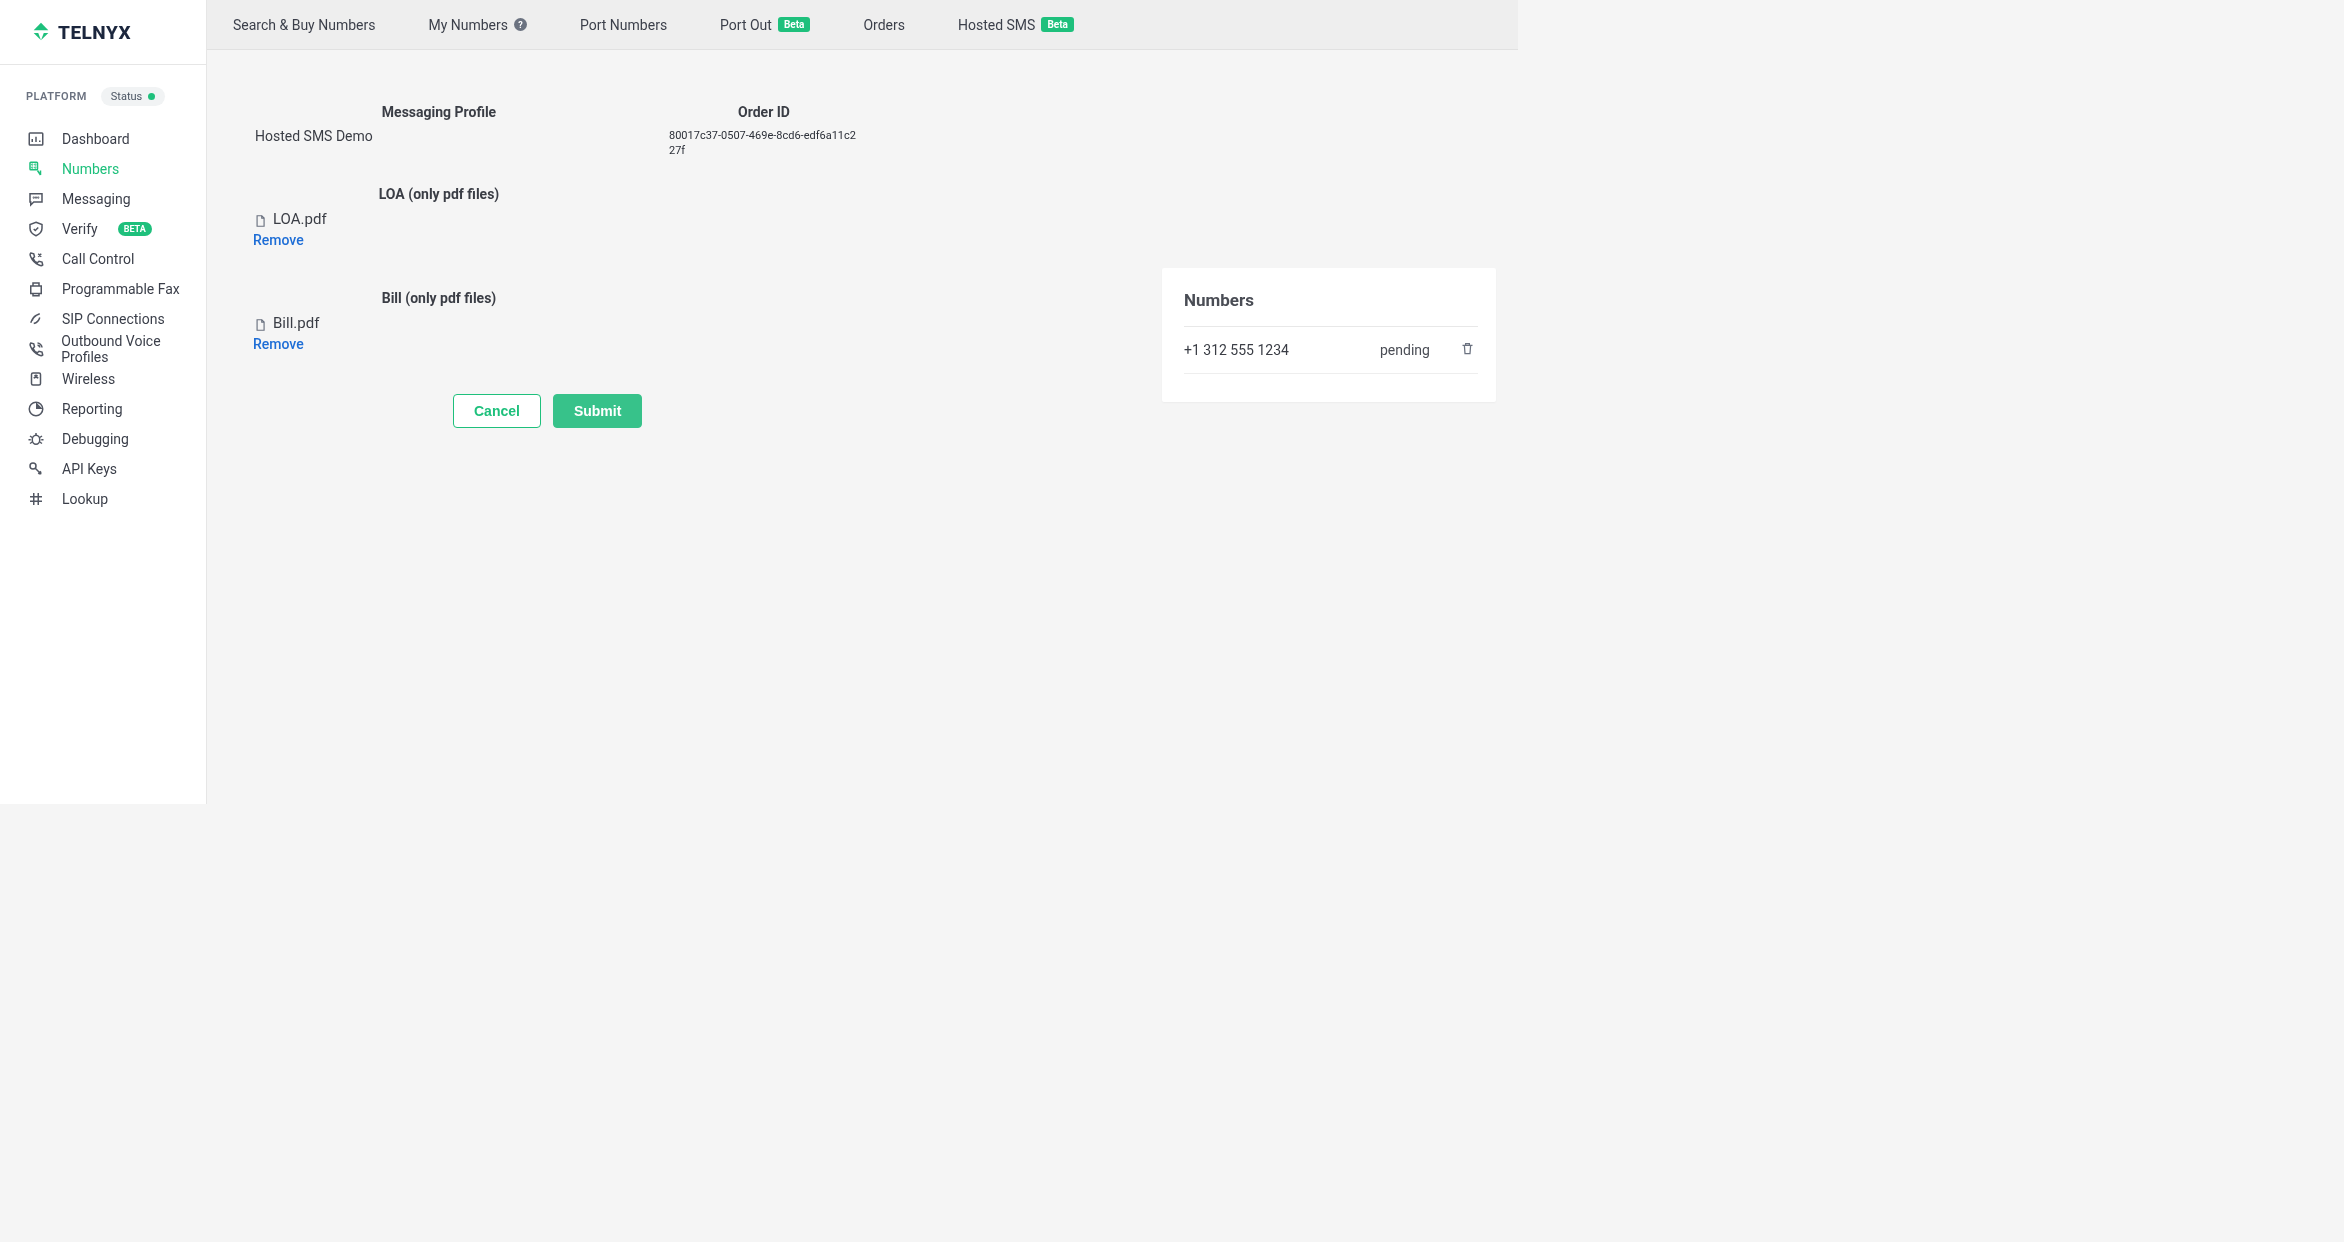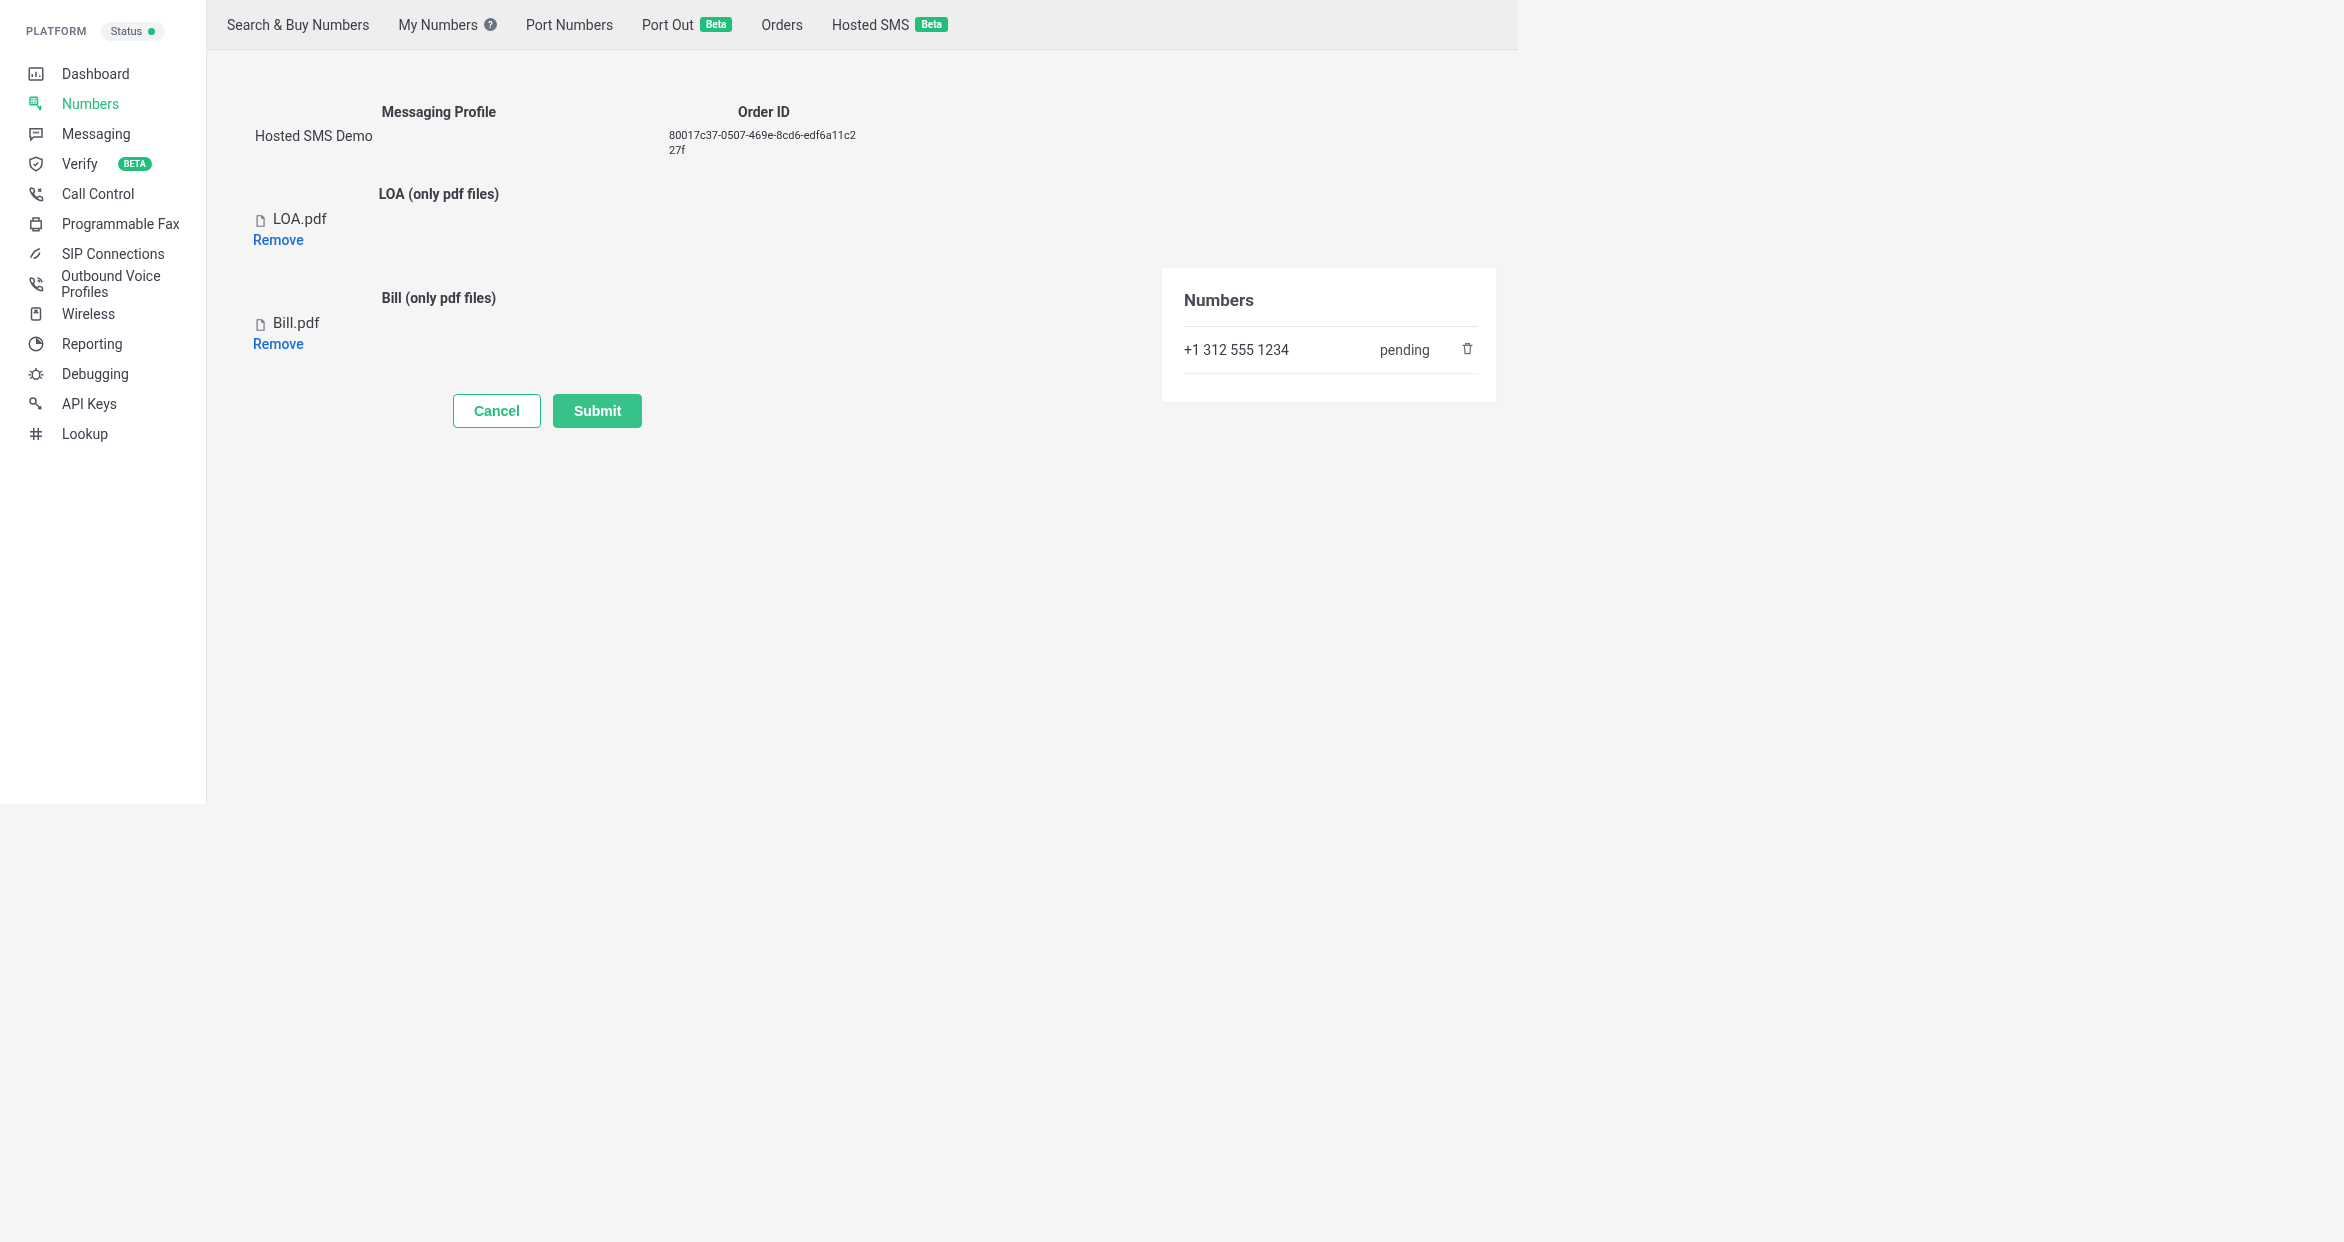--- a/index.html
+++ b/index.html
@@ -97,22 +97,22 @@
   }
 
   
   .main { flex: 1; display: flex; flex-direction: column; }
   .tabbar {
     background: #eeeeee;
     height: 50px;
     border-bottom: 1px solid #e1e1e1;
     display: flex;
     align-items: center;
-    padding-left: 20px;
-    gap: 29px;
+    padding-left: 26px;
+    gap: 53px;
   }
   .tab {
     font-size: 14px;
     color: #3b3f4a;
     cursor: pointer;
     display: inline-flex;
     align-items: center;
     gap: 6px;
   }
   .tab .help-icon {
@@ -247,20 +247,30 @@
   .num-row .status { width: 80px; color: #4a4d55; }
   .num-row .trash { width: 18px; color: #6b7280; cursor: pointer; }
   .num-row .trash svg { width: 15px; height: 15px; stroke: currentColor; }
 </style>
 </head>
 <body>
 
 <div class="app">
 
   <aside class="sidebar">
+    <div class="logo-wrap">
+      <span class="logo">
+        <svg viewBox="0 0 24 24">
+          <polygon points="12,2 4,10 20,10" fill="#1ec07c"></polygon>
+          <polygon points="4,13 12,21 9,13" fill="#1ec07c"></polygon>
+          <polygon points="20,13 12,21 15,13" fill="#1ec07c"></polygon>
+        </svg>
+        <span>TELNYX</span>
+      </span>
+    </div>
 
     <div class="sidebar-section">
       <div class="platform-row">
         <span class="platform-label">PLATFORM</span>
         <span class="status-pill">
           <span>Status</span>
           <span class="status-dot"></span>
         </span>
       </div>
 

